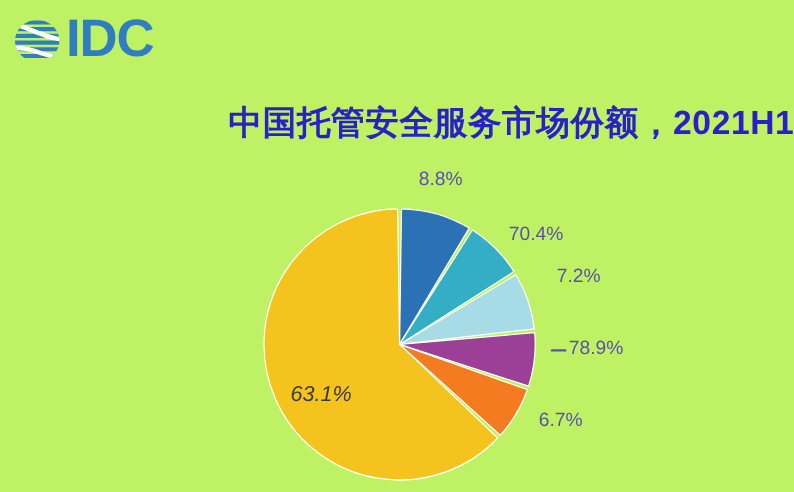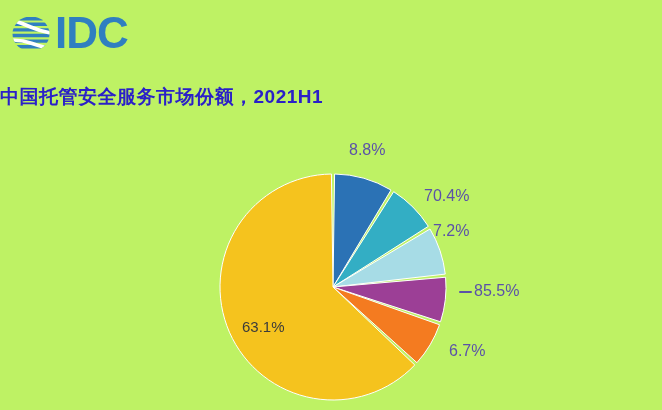--- a/index.html
+++ b/index.html
@@ -42,22 +42,22 @@
     margin-left: 1px;
     margin-top: -2px;
   }
 
   
   #chart-title {
     position: absolute;
     left: 0;
     top: 84px;
     width: 662px;
-    text-align: left;
-    font-size: 19px;
+    text-align: right;
+    font-size: 28px;
     font-weight: bold;
     letter-spacing: 0.5px;
     white-space: nowrap;
   }
 
   
   #chart-area {
     position: absolute;
     left: 0;
     top: 128px;
@@ -74,21 +74,22 @@
   }
 
   .slice-label {
     position: absolute;
     font-size: 16px;
     font-weight: normal;
     white-space: nowrap;
     line-height: 1;
   }
   .slice-label.inside {
-    font-size: 15px;
+    font-size: 18px;
+    font-style: italic;
   }
   .leader {
     position: absolute;
     height: 2px;
     border-radius: 1px;
   }
 </style>
 </head>
 <body>
 
@@ -129,24 +130,24 @@
           <path d="M 333 159 L 445.58 149.23 A 113 113 0 0 1 440.52 193.77 Z" fill="#9c3f96" stroke="#ffffff" stroke-width="1"></path>
           <path d="M 333 159 L 439.51 196.76 A 113 113 0 0 1 416.92 234.67 Z" fill="#f47b20" stroke="#ffffff" stroke-width="1"></path>
           <path d="M 333 159 L 414.78 236.98 A 113 113 0 1 1 331.42 46.01 Z" fill="#f5c31e" stroke="#ffffff" stroke-width="1"></path>
         </g>
     </svg>
 
     <div class="slice-label" style="left: 349px; top: 14px; color: rgb(91, 82, 168);">8.8%</div>
 
     <div class="slice-label" style="left: 424px; top: 60px; color: rgb(91, 82, 168);">70.4%</div>
 
-    <div class="slice-label" style="left: 433px; top: 95px; color: rgb(91, 82, 168);">7.2%</div>
+    <div class="slice-label" style="left: 464px; top: 95px; color: rgb(91, 82, 168);">7.2%</div>
 
     <div class="leader" style="left: 459px; top: 163px; width: 13px; background: rgb(91, 82, 168);"></div>
-    <div class="slice-label" style="left: 474px; top: 155px; color: rgb(91, 82, 168);">85.5%</div>
+    <div class="slice-label" style="left: 474px; top: 155px; color: rgb(91, 82, 168);">78.9%</div>
 
     <div class="slice-label" style="left: 432px; top: 215px; color: rgb(91, 82, 168); margin-left: 17px;">6.7%</div>
 
     <div class="slice-label inside" style="left: 242px; top: 191px; color: rgb(59, 59, 59);">63.1%</div>
 
   </div>
 
 </div>
 
 </body></html>

